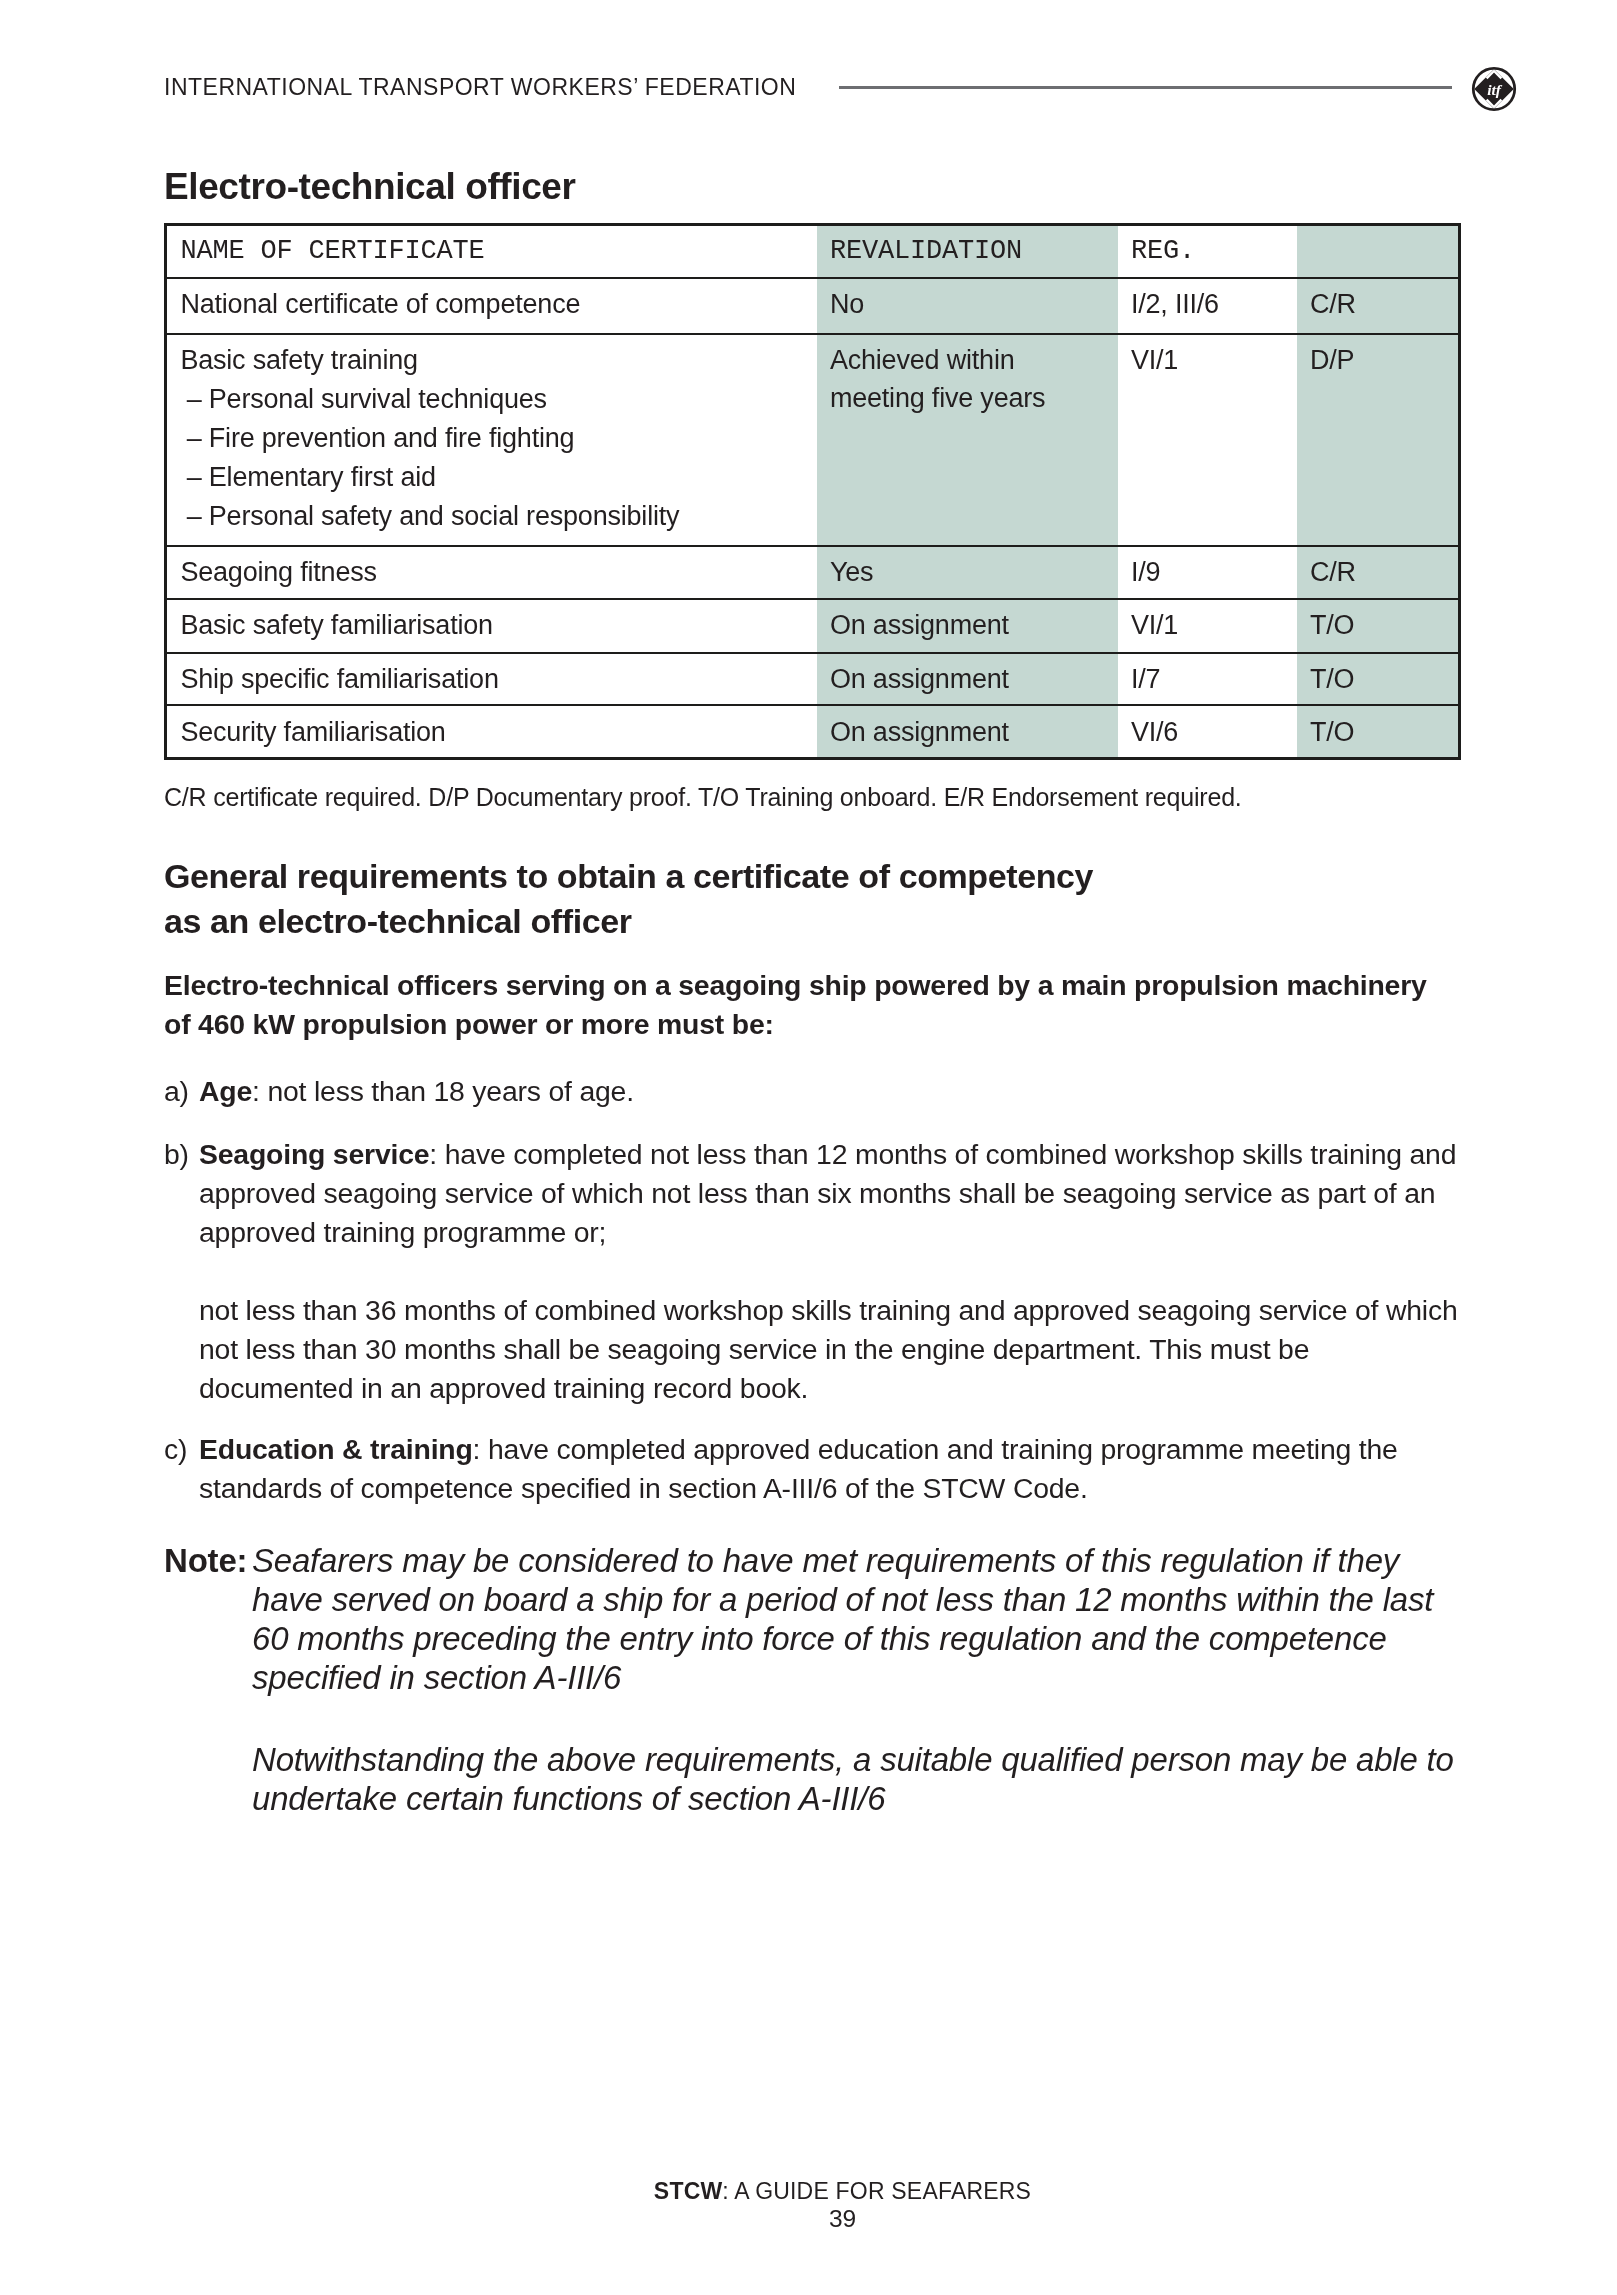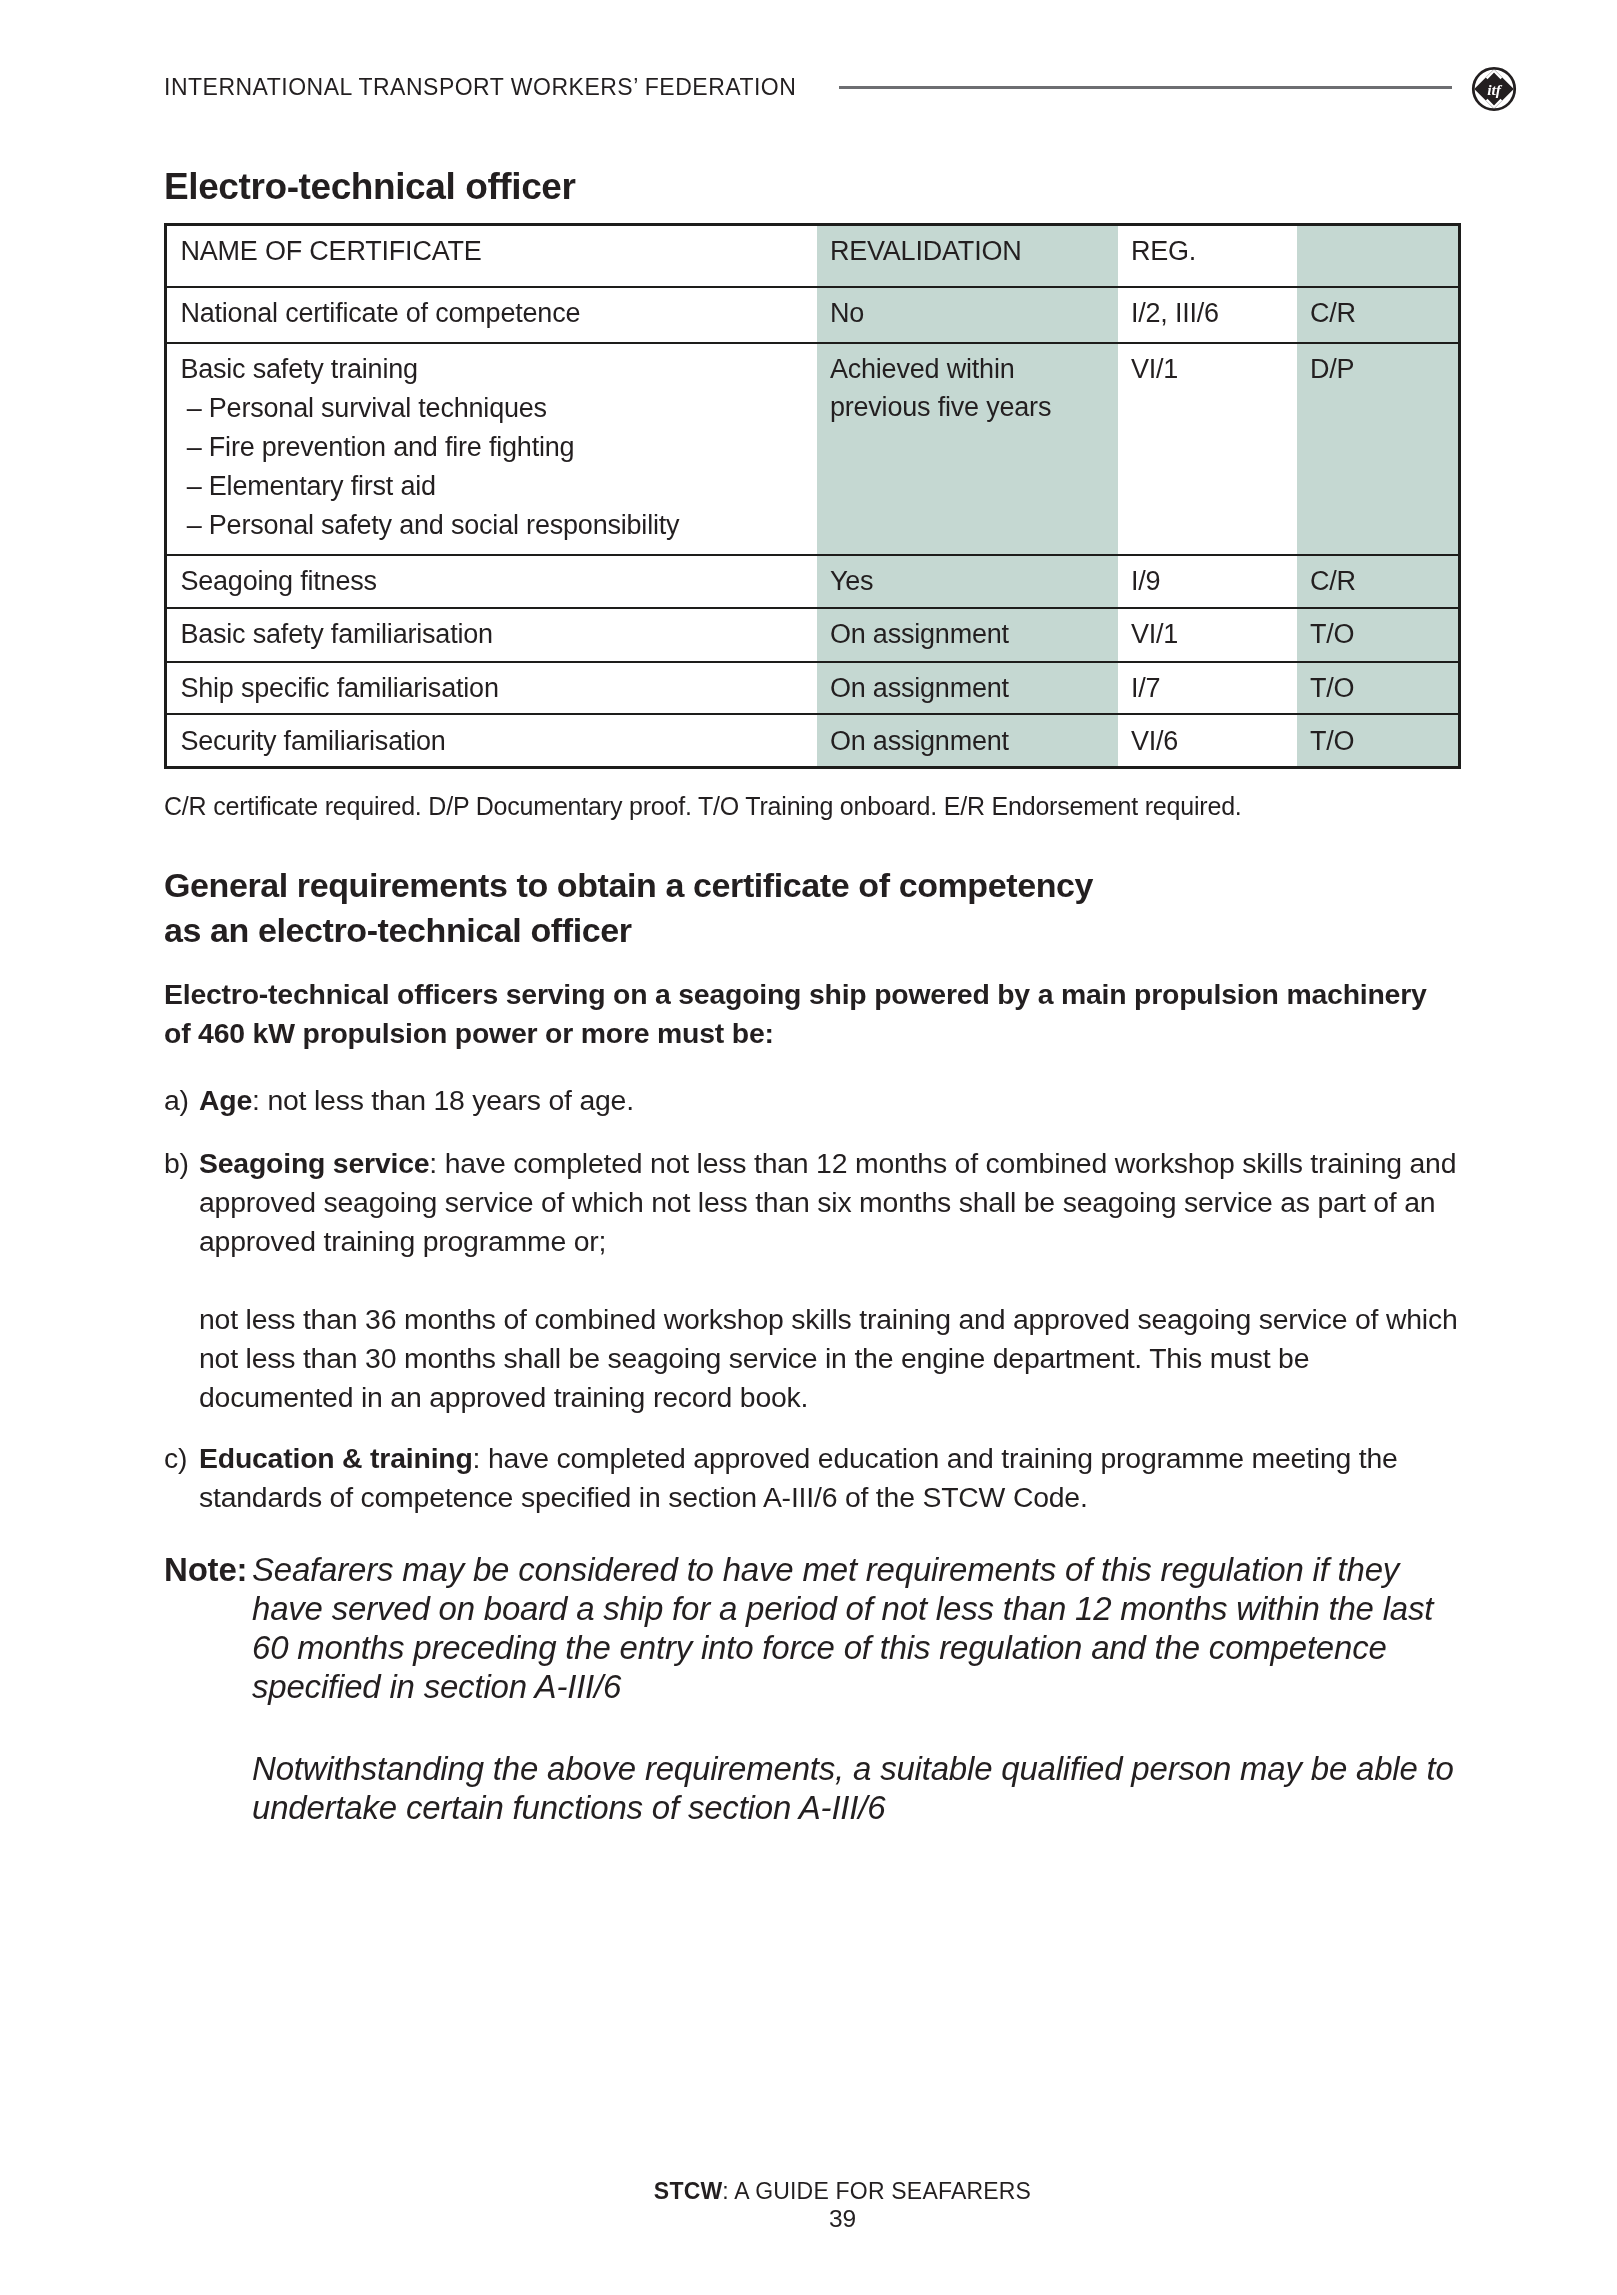--- a/index.html
+++ b/index.html
@@ -20,21 +20,21 @@
   .doc-title { margin:0; font-size:37px; font-weight:bold; letter-spacing:-0.4px; line-height:39px; }
 
   
   table.cert { margin-top:16.6px; border-collapse:collapse; table-layout:fixed; width:1294px; border:3.2px solid #1d1d1b; }
   .cert col.c1{width:651px} .cert col.c2{width:301px} .cert col.c3{width:179px} .cert col.c4{width:163px}
   .cert th, .cert td {
     padding:6.3px 12.6px 6.3px 13.4px; font-size:27px; line-height:38px;
     vertical-align:top; text-align:left; font-weight:normal;
     border-top:2.4px solid #1d1d1b;
   }
-  .cert thead tr { height:63px; }
+  .cert thead tr { height:54px;font-family:Liberation Mono, monospace; }
   .cert tbody tr:nth-child(1){height:56px}
   .cert tbody tr:nth-child(2){height:212px}
   .cert tbody tr:nth-child(3){height:51px}
   .cert tbody tr:nth-child(4){height:54px}
   .cert tbody tr:nth-child(5){height:49px}
   .cert tbody tr:nth-child(6){height:52px}
   .cert th:nth-child(2), .cert td:nth-child(2),
   .cert th:nth-child(4), .cert td:nth-child(4) { background:#c5d8d2; }
   .cell-multi { line-height:39px; }
   .subitem { padding-left:6.3px; }
@@ -112,21 +112,21 @@
           <td>C/R</td>
         </tr>
         <tr>
           <td>
             <div class="cell-multi">Basic safety training</div>
             <div class="cell-multi subitem">– Personal survival techniques</div>
             <div class="cell-multi subitem">– Fire prevention and fire fighting</div>
             <div class="cell-multi subitem">– Elementary first aid</div>
             <div class="cell-multi subitem">– Personal safety and social responsibility</div>
           </td>
-          <td>Achieved within previous five years</td>
+          <td>Achieved within meeting five years</td>
           <td>VI/1</td>
           <td>D/P</td>
         </tr>
         <tr>
           <td>Seagoing fitness</td>
           <td>Yes</td>
           <td>I/9</td>
           <td>C/R</td>
         </tr>
         <tr>

